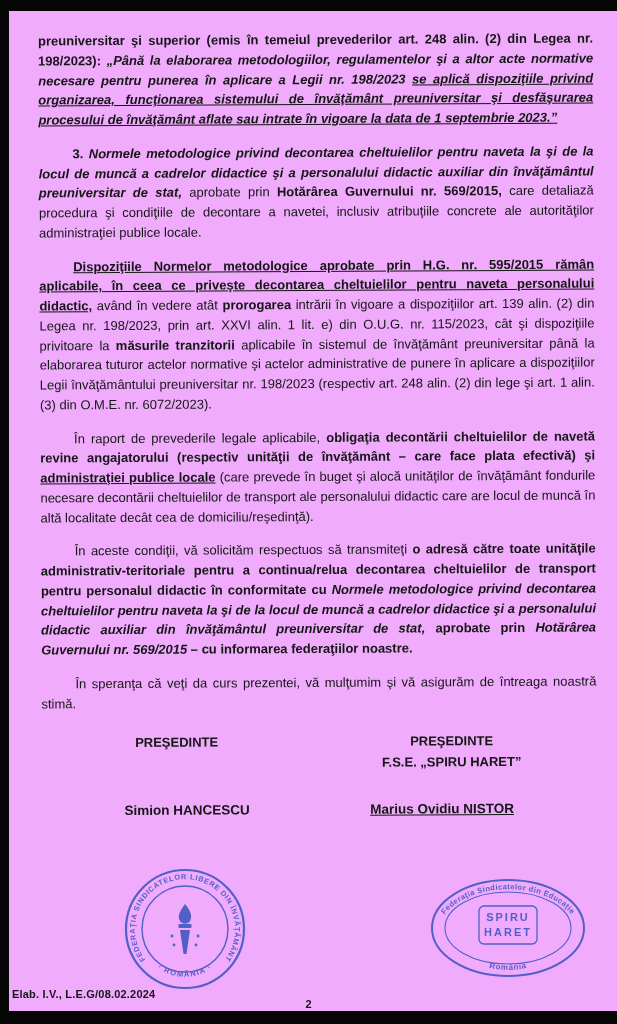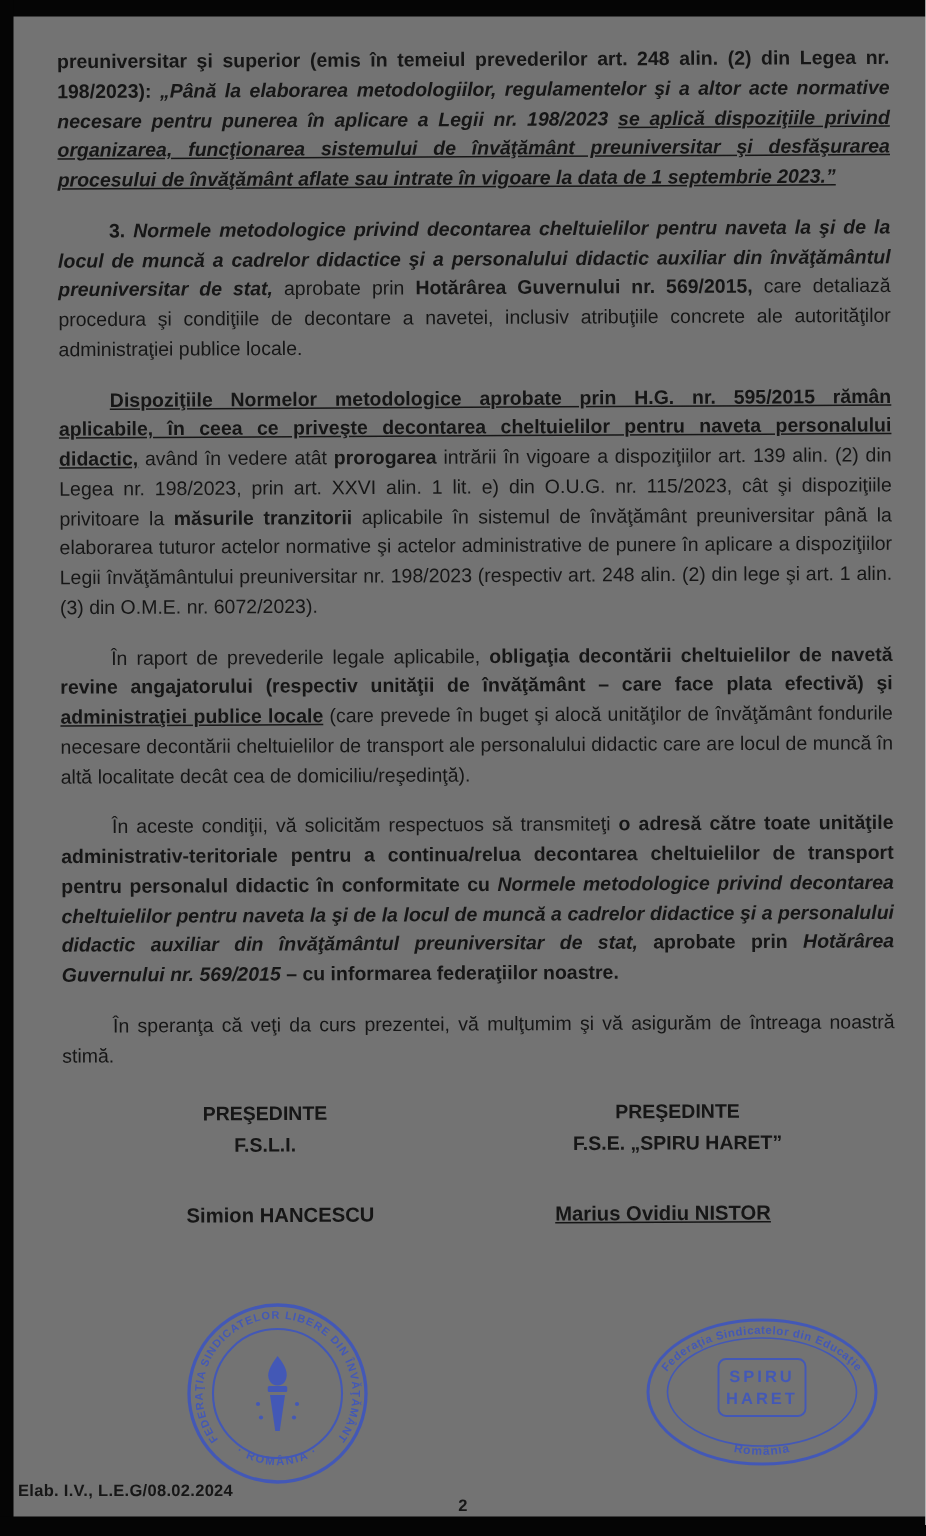--- a/index.html
+++ b/index.html
@@ -1,18 +1,18 @@
 <!DOCTYPE html>
 <html><head>
 <meta charset="utf-8">
 <style>
   html,body { margin:0; padding:0; background:#e8e8e8; }
   .scan {
     position:relative; width:617px; height:1024px; margin:0 auto;
-    background:#737373; overflow:hidden;
+    background:#f0abfc; overflow:hidden;
     font-family:"Liberation Sans", sans-serif; color:#161616;
   }
   .edge-top    { position:absolute; top:0; left:0; width:100%; height:11px; background:#050505; }
   .edge-left   { position:absolute; top:0; left:0; width:9px; height:100%; background:#050505; }
   .edge-bottom { position:absolute; bottom:0; left:0; width:100%; height:13px; background:#050505; }
 
   .content {
     position:absolute; top:30px; left:40px; right:22px;
     transform:rotate(-0.3deg);
   }
@@ -64,21 +64,20 @@
     <p class="doc"><span class="b">preuniversitar şi superior (emis în temeiul prevederilor art. 248 alin. (2) din Legea nr. 198/2023): </span><span class="b i">„Până la elaborarea metodologiilor, regulamentelor şi a altor acte normative necesare pentru punerea în aplicare a Legii nr. 198/2023 </span><span class="b i u">se aplică dispoziţiile privind organizarea, funcţionarea sistemului de învăţământ preuniversitar şi desfăşurarea procesului de învăţământ aflate sau intrate în vigoare la data de 1 septembrie 2023.”</span></p>
     <p class="doc indent"><span class="b">3. </span><span class="b i">Normele metodologice privind decontarea cheltuielilor pentru naveta la şi de la locul de muncă a cadrelor didactice şi a personalului didactic auxiliar din învăţământul preuniversitar de stat,</span><span> aprobate prin </span><span class="b">Hotărârea Guvernului nr. 569/2015,</span><span> care detaliază procedura şi condiţiile de decontare a navetei, inclusiv atribuţiile concrete ale autorităţilor administraţiei publice locale.</span></p>
     <p class="doc indent"><span class="b u">Dispoziţiile Normelor metodologice aprobate prin H.G. nr. 595/2015 rămân aplicabile, în ceea ce priveşte decontarea cheltuielilor pentru naveta personalului didactic,</span><span> având în vedere atât </span><span class="b">prorogarea</span><span> intrării în vigoare a dispoziţiilor art. 139 alin. (2) din Legea nr. 198/2023, prin art. XXVI alin. 1 lit. e) din O.U.G. nr. 115/2023, cât şi dispoziţiile privitoare la </span><span class="b">măsurile tranzitorii</span><span> aplicabile în sistemul de învăţământ preuniversitar până la elaborarea tuturor actelor normative şi actelor administrative de punere în aplicare a dispoziţiilor Legii învăţământului preuniversitar nr. 198/2023 (respectiv art. 248 alin. (2) din lege şi art. 1 alin. (3) din O.M.E. nr. 6072/2023).</span></p>
     <p class="doc indent"><span>În raport de prevederile legale aplicabile, </span><span class="b">obligaţia decontării cheltuielilor de navetă revine angajatorului</span><span class="b"> (respectiv unităţii de învăţământ – care face plata efectivă) şi </span><span class="b u">administraţiei publice locale</span><span> (care prevede în buget şi alocă unităţilor de învăţământ fondurile necesare decontării cheltuielilor de transport ale personalului didactic care are locul de muncă în altă localitate decât cea de domiciliu/reşedinţă).</span></p>
     <p class="doc indent"><span>În aceste condiţii, vă solicităm respectuos să transmiteţi </span><span class="b">o adresă către toate unităţile administrativ-teritoriale pentru a continua/relua decontarea cheltuielilor de transport pentru personalul didactic în conformitate cu </span><span class="b i">Normele metodologice privind decontarea cheltuielilor pentru naveta la şi de la locul de muncă a cadrelor didactice şi a personalului didactic auxiliar din învăţământul preuniversitar de stat,</span><span class="b"> aprobate prin </span><span class="b i">Hotărârea Guvernului nr. 569/2015</span><span class="b"> – cu informarea federaţiilor noastre.</span></p>
     <p class="doc indent"><span>În speranţa că veţi da curs prezentei, vă mulţumim şi vă asigurăm de întreaga noastră stimă.</span></p>
 
     <div class="sig-row">
       <div class="sig-col left">
         <div>PREŞEDINTE</div>
-        <div>F.S.L.I.</div>
       </div>
       <div class="sig-col right">
         <div>PREŞEDINTE</div>
         <div>F.S.E. „SPIRU HARET”</div>
       </div>
     </div>
 
     <div class="name-row">
       <div class="name left">Simion HANCESCU</div>
       <div class="name right">Marius Ovidiu NISTOR</div>

